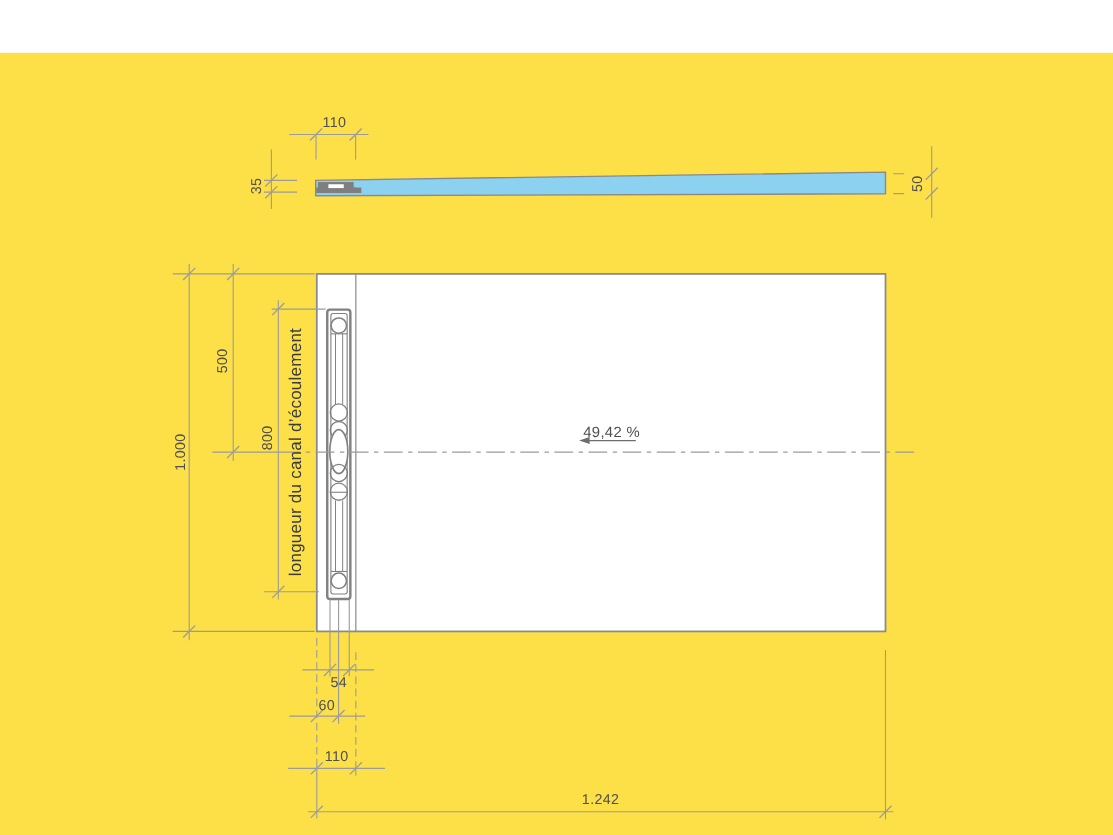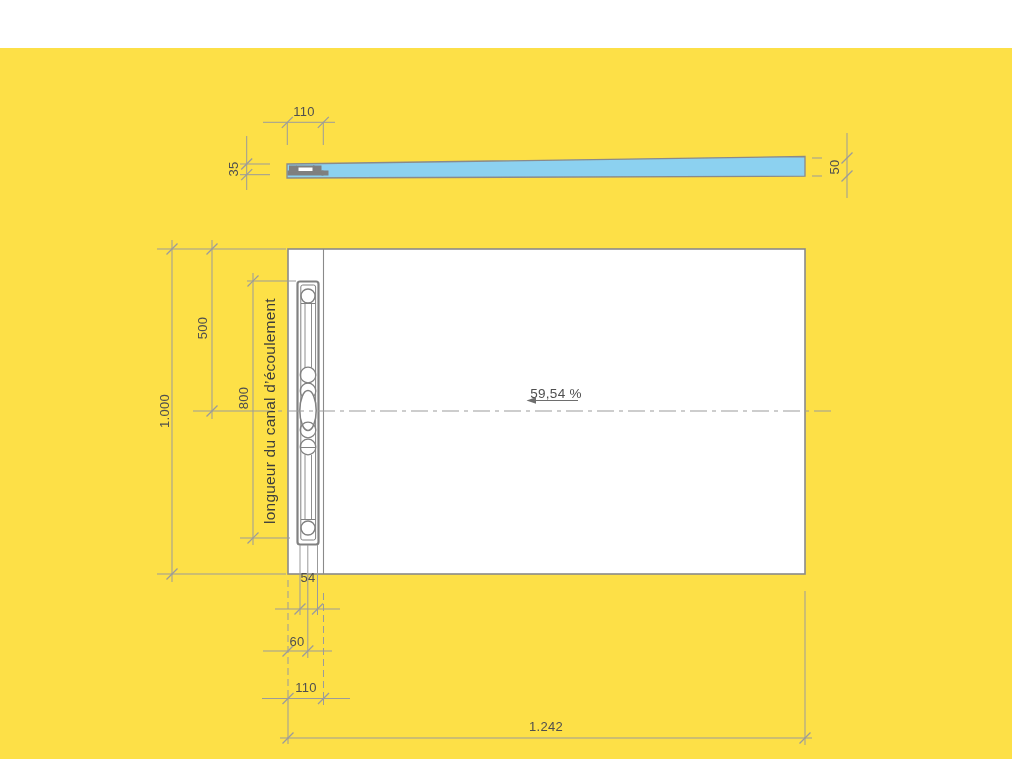--- a/index.html
+++ b/index.html
@@ -154,23 +154,23 @@
   <div class="lbl v" style="left:834px;top:119px;">50</div>
 
   <div class="lbl v" style="left:164px;top:363px;">1.000</div>
 
   <div class="lbl v" style="left:202px;top:280px;">500</div>
 
   <div class="lbl v" style="left:243px;top:350px;">800</div>
 
   <div class="lbl v big" style="left:270px;top:363px;">longueur du canal d’écoulement</div>
 
-  <div class="lbl slope" style="left:556px;top:345px;">59,54 %</div>
+  <div class="lbl slope" style="left:556px;top:345px;">49,42 %</div>
 
-  <div class="lbl" style="left:308px;top:529px;">54</div>
+  <div class="lbl" style="left:308px;top:572px;">54</div>
 
   <div class="lbl" style="left:297px;top:593px;">60</div>
 
   <div class="lbl" style="left:306px;top:639px;">110</div>
 
   <div class="lbl" style="left:546px;top:678px;">1.242</div>
 
 </div>
 
 </body></html>

